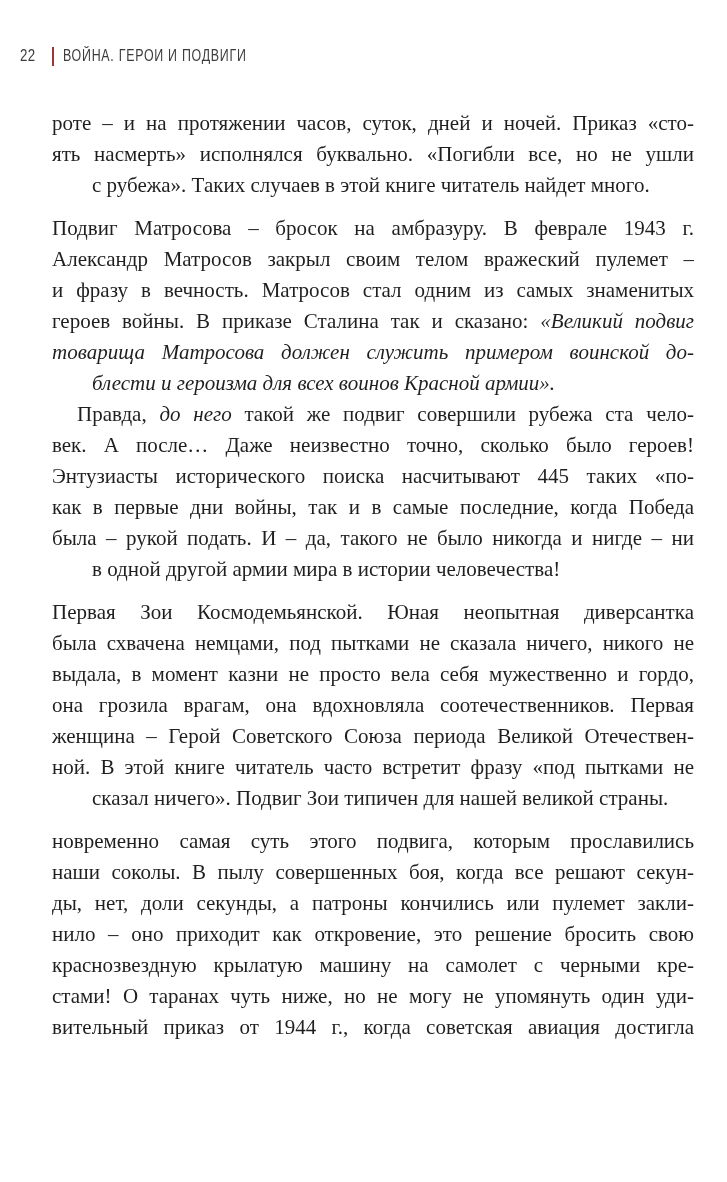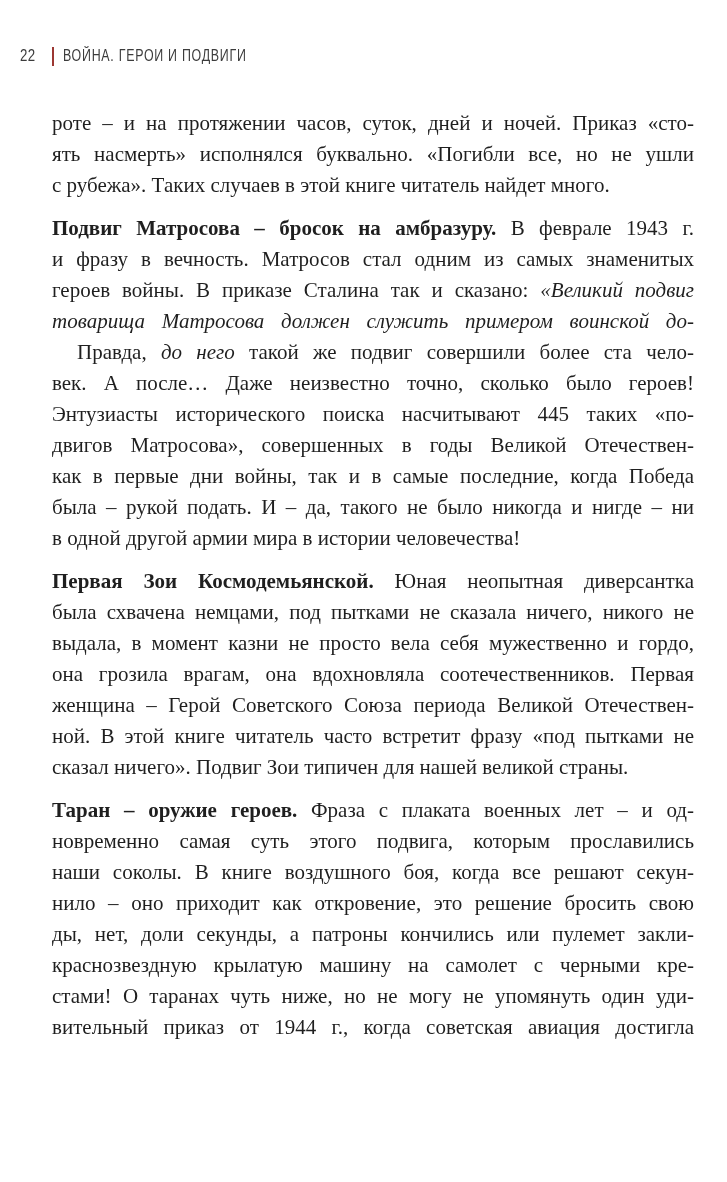--- a/index.html
+++ b/index.html
@@ -44,68 +44,68 @@
     font-size: 21px; line-height: 31px;
     color: var(--body-text, #1f1f1f);
   }
   .paragraph { }
   .paragraph.space-before { margin-top: 12px; }
   .line {
     height: 31px; overflow: hidden;
     text-align: justify;
     text-align-last: justify;
   }
-  .line.natural-end { text-align-last: left; }
+  .line.natural-end { text-align-last: left; margin-left: 40px; }
   .line.indent { text-indent: 25px; }
-  .seg-b { font-weight: bold; }
+  .seg-b { font-weight: normal; }
   .seg-i { font-style: italic; }
 </style>
 </head>
 <body>
 
 <div class="page">
   <div class="header">
     <span class="page-num">22</span>
     <span class="header-sep"></span>
     <span class="running-title">ВОЙНА. ГЕРОИ И ПОДВИГИ</span>
   </div>
   <div class="text-block">
       <div class="paragraph">
         <div class="line"><span class="seg-n">роте – и на протяжении часов, суток, дней и ночей. Приказ «сто-</span></div>
         <div class="line"><span class="seg-n">ять насмерть» исполнялся буквально. «Погибли все, но не ушли</span></div>
         <div class="line natural-end"><span class="seg-n">с рубежа». Таких случаев в этой книге читатель найдет много.</span></div>
       </div>
       <div class="paragraph space-before">
         <div class="line"><span class="seg-b">Подвиг Матросова – бросок на амбразуру.</span><span class="seg-n"> В феврале 1943 г.</span></div>
+        <div class="line"><span class="seg-n">Александр Матросов закрыл своим телом вражеский пулемет –</span></div>
         <div class="line"><span class="seg-n">и фразу в вечность. Матросов стал одним из самых знаменитых</span></div>
         <div class="line"><span class="seg-n">героев войны. В приказе Сталина так и сказано: </span><span class="seg-i">«Великий подвиг</span></div>
         <div class="line"><span class="seg-i">товарища Матросова должен служить примером воинской до-</span></div>
+        <div class="line natural-end"><span class="seg-i">блести и героизма для всех воинов Красной армии».</span></div>
       </div>
       <div class="paragraph">
-        <div class="line indent"><span class="seg-n">Правда, </span><span class="seg-i">до него</span><span class="seg-n"> такой же подвиг совершили более ста чело-</span></div>
+        <div class="line indent"><span class="seg-n">Правда, </span><span class="seg-i">до него</span><span class="seg-n"> такой же подвиг совершили рубежа ста чело-</span></div>
         <div class="line"><span class="seg-n">век. А после… Даже неизвестно точно, сколько было героев!</span></div>
         <div class="line"><span class="seg-n">Энтузиасты исторического поиска насчитывают 445 таких «по-</span></div>
-        <div class="line"><span class="seg-n">двигов Матросова», совершенных в годы Великой Отечествен-</span></div>
         <div class="line"><span class="seg-n">как в первые дни войны, так и в самые последние, когда Победа</span></div>
         <div class="line"><span class="seg-n">была – рукой подать. И – да, такого не было никогда и нигде – ни</span></div>
         <div class="line natural-end"><span class="seg-n">в одной другой армии мира в истории человечества!</span></div>
       </div>
       <div class="paragraph space-before">
         <div class="line"><span class="seg-b">Первая Зои Космодемьянской.</span><span class="seg-n"> Юная неопытная диверсантка</span></div>
         <div class="line"><span class="seg-n">была схвачена немцами, под пытками не сказала ничего, никого не</span></div>
         <div class="line"><span class="seg-n">выдала, в момент казни не просто вела себя мужественно и гордо,</span></div>
         <div class="line"><span class="seg-n">она грозила врагам, она вдохновляла соотечественников. Первая</span></div>
         <div class="line"><span class="seg-n">женщина – Герой Советского Союза периода Великой Отечествен-</span></div>
         <div class="line"><span class="seg-n">ной. В этой книге читатель часто встретит фразу «под пытками не</span></div>
         <div class="line natural-end"><span class="seg-n">сказал ничего». Подвиг Зои типичен для нашей великой страны.</span></div>
       </div>
       <div class="paragraph space-before">
-        <div class="line"><span class="seg-b">Таран – оружие героев.</span><span class="seg-n"> Фраза с плаката военных лет – и од-</span></div>
         <div class="line"><span class="seg-n">новременно самая суть этого подвига, которым прославились</span></div>
-        <div class="line"><span class="seg-n">наши соколы. В книге воздушного боя, когда все решают секун-</span></div>
+        <div class="line"><span class="seg-n">наши соколы. В пылу совершенных боя, когда все решают секун-</span></div>
+        <div class="line"><span class="seg-n">ды, нет, доли секунды, а патроны кончились или пулемет закли-</span></div>
         <div class="line"><span class="seg-n">нило – оно приходит как откровение, это решение бросить свою</span></div>
-        <div class="line"><span class="seg-n">ды, нет, доли секунды, а патроны кончились или пулемет закли-</span></div>
         <div class="line"><span class="seg-n">краснозвездную крылатую машину на самолет с черными кре-</span></div>
         <div class="line"><span class="seg-n">стами! О таранах чуть ниже, но не могу не упомянуть один уди-</span></div>
         <div class="line"><span class="seg-n">вительный приказ от 1944 г., когда советская авиация достигла</span></div>
       </div>
     </div>
 </div>
 
 </body></html>

